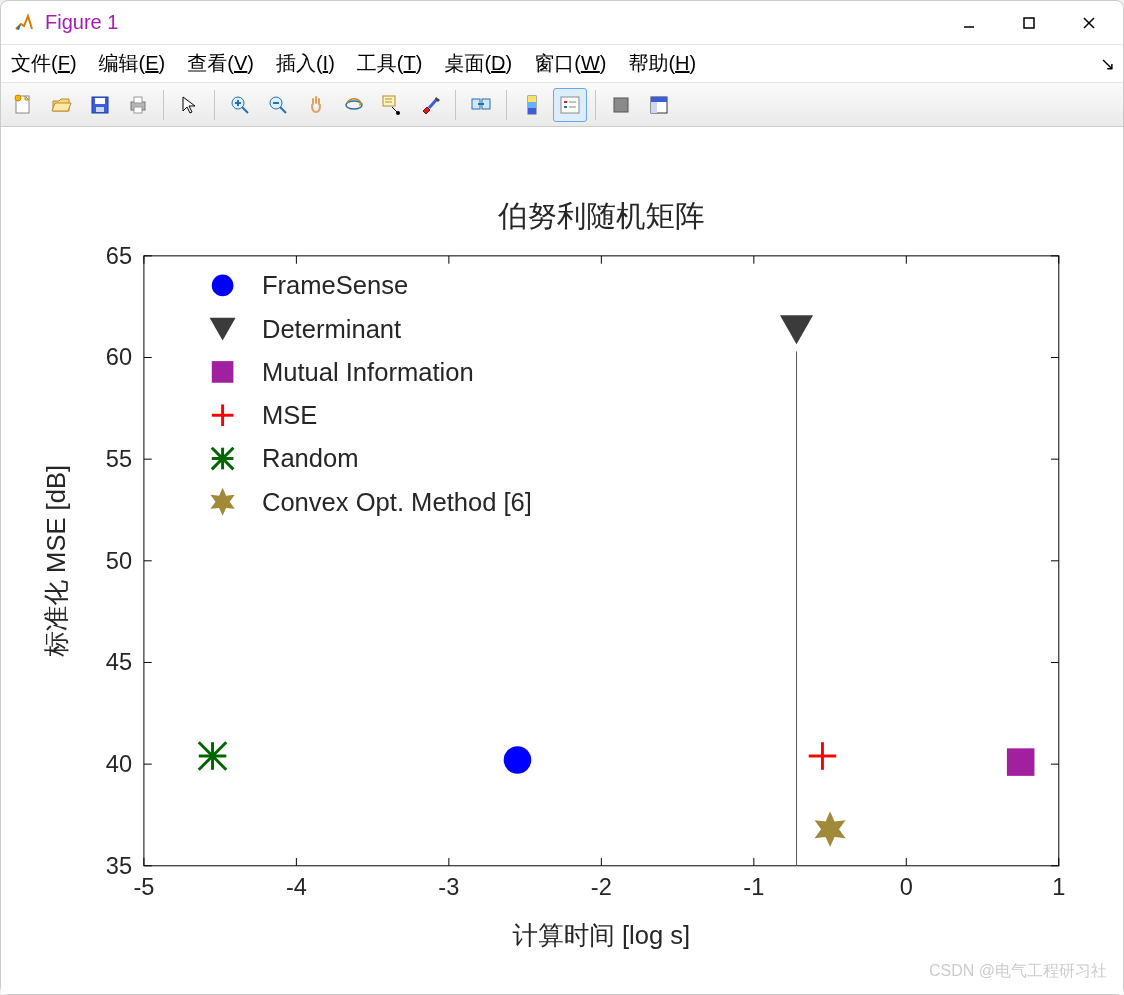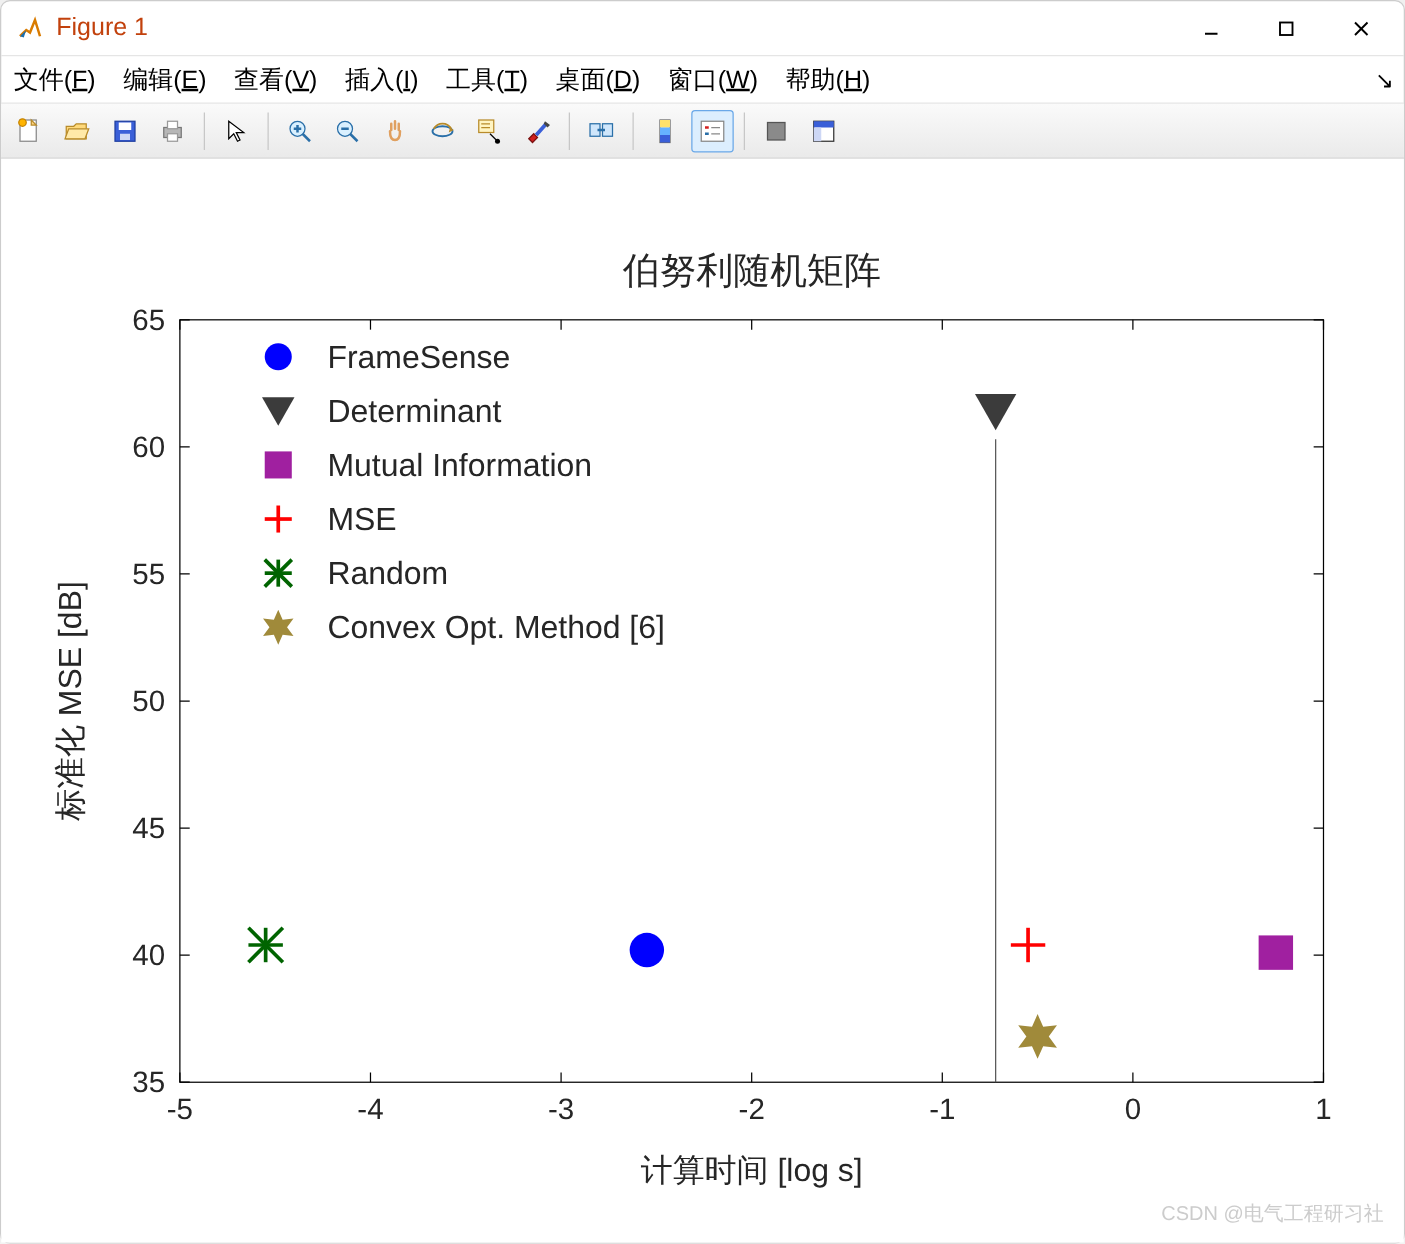--- a/index.html
+++ b/index.html
@@ -22,21 +22,21 @@
   }
   .titlebar {
     display: flex;
     align-items: center;
     height: 44px;
     padding: 0 4px 0 12px;
     border-bottom: 1px solid #e5e5e5;
     gap: 10px;
   }
   .titlebar .app-icon svg { display: block; }
-  .titlebar .title { flex: 1; font-size: 20px; color: #c2410c; }
+  .titlebar .title { flex: 1; font-size: 20px; color: #a21caf; }
   .titlebar .win-controls { display: flex; gap: 0; }
   .titlebar .win-btn {
     width: 60px; height: 40px;
     display: flex; align-items: center; justify-content: center;
     font-size: 18px; color: #000;
     cursor: default;
   }
   .menubar {
     display: flex;
     align-items: center;

